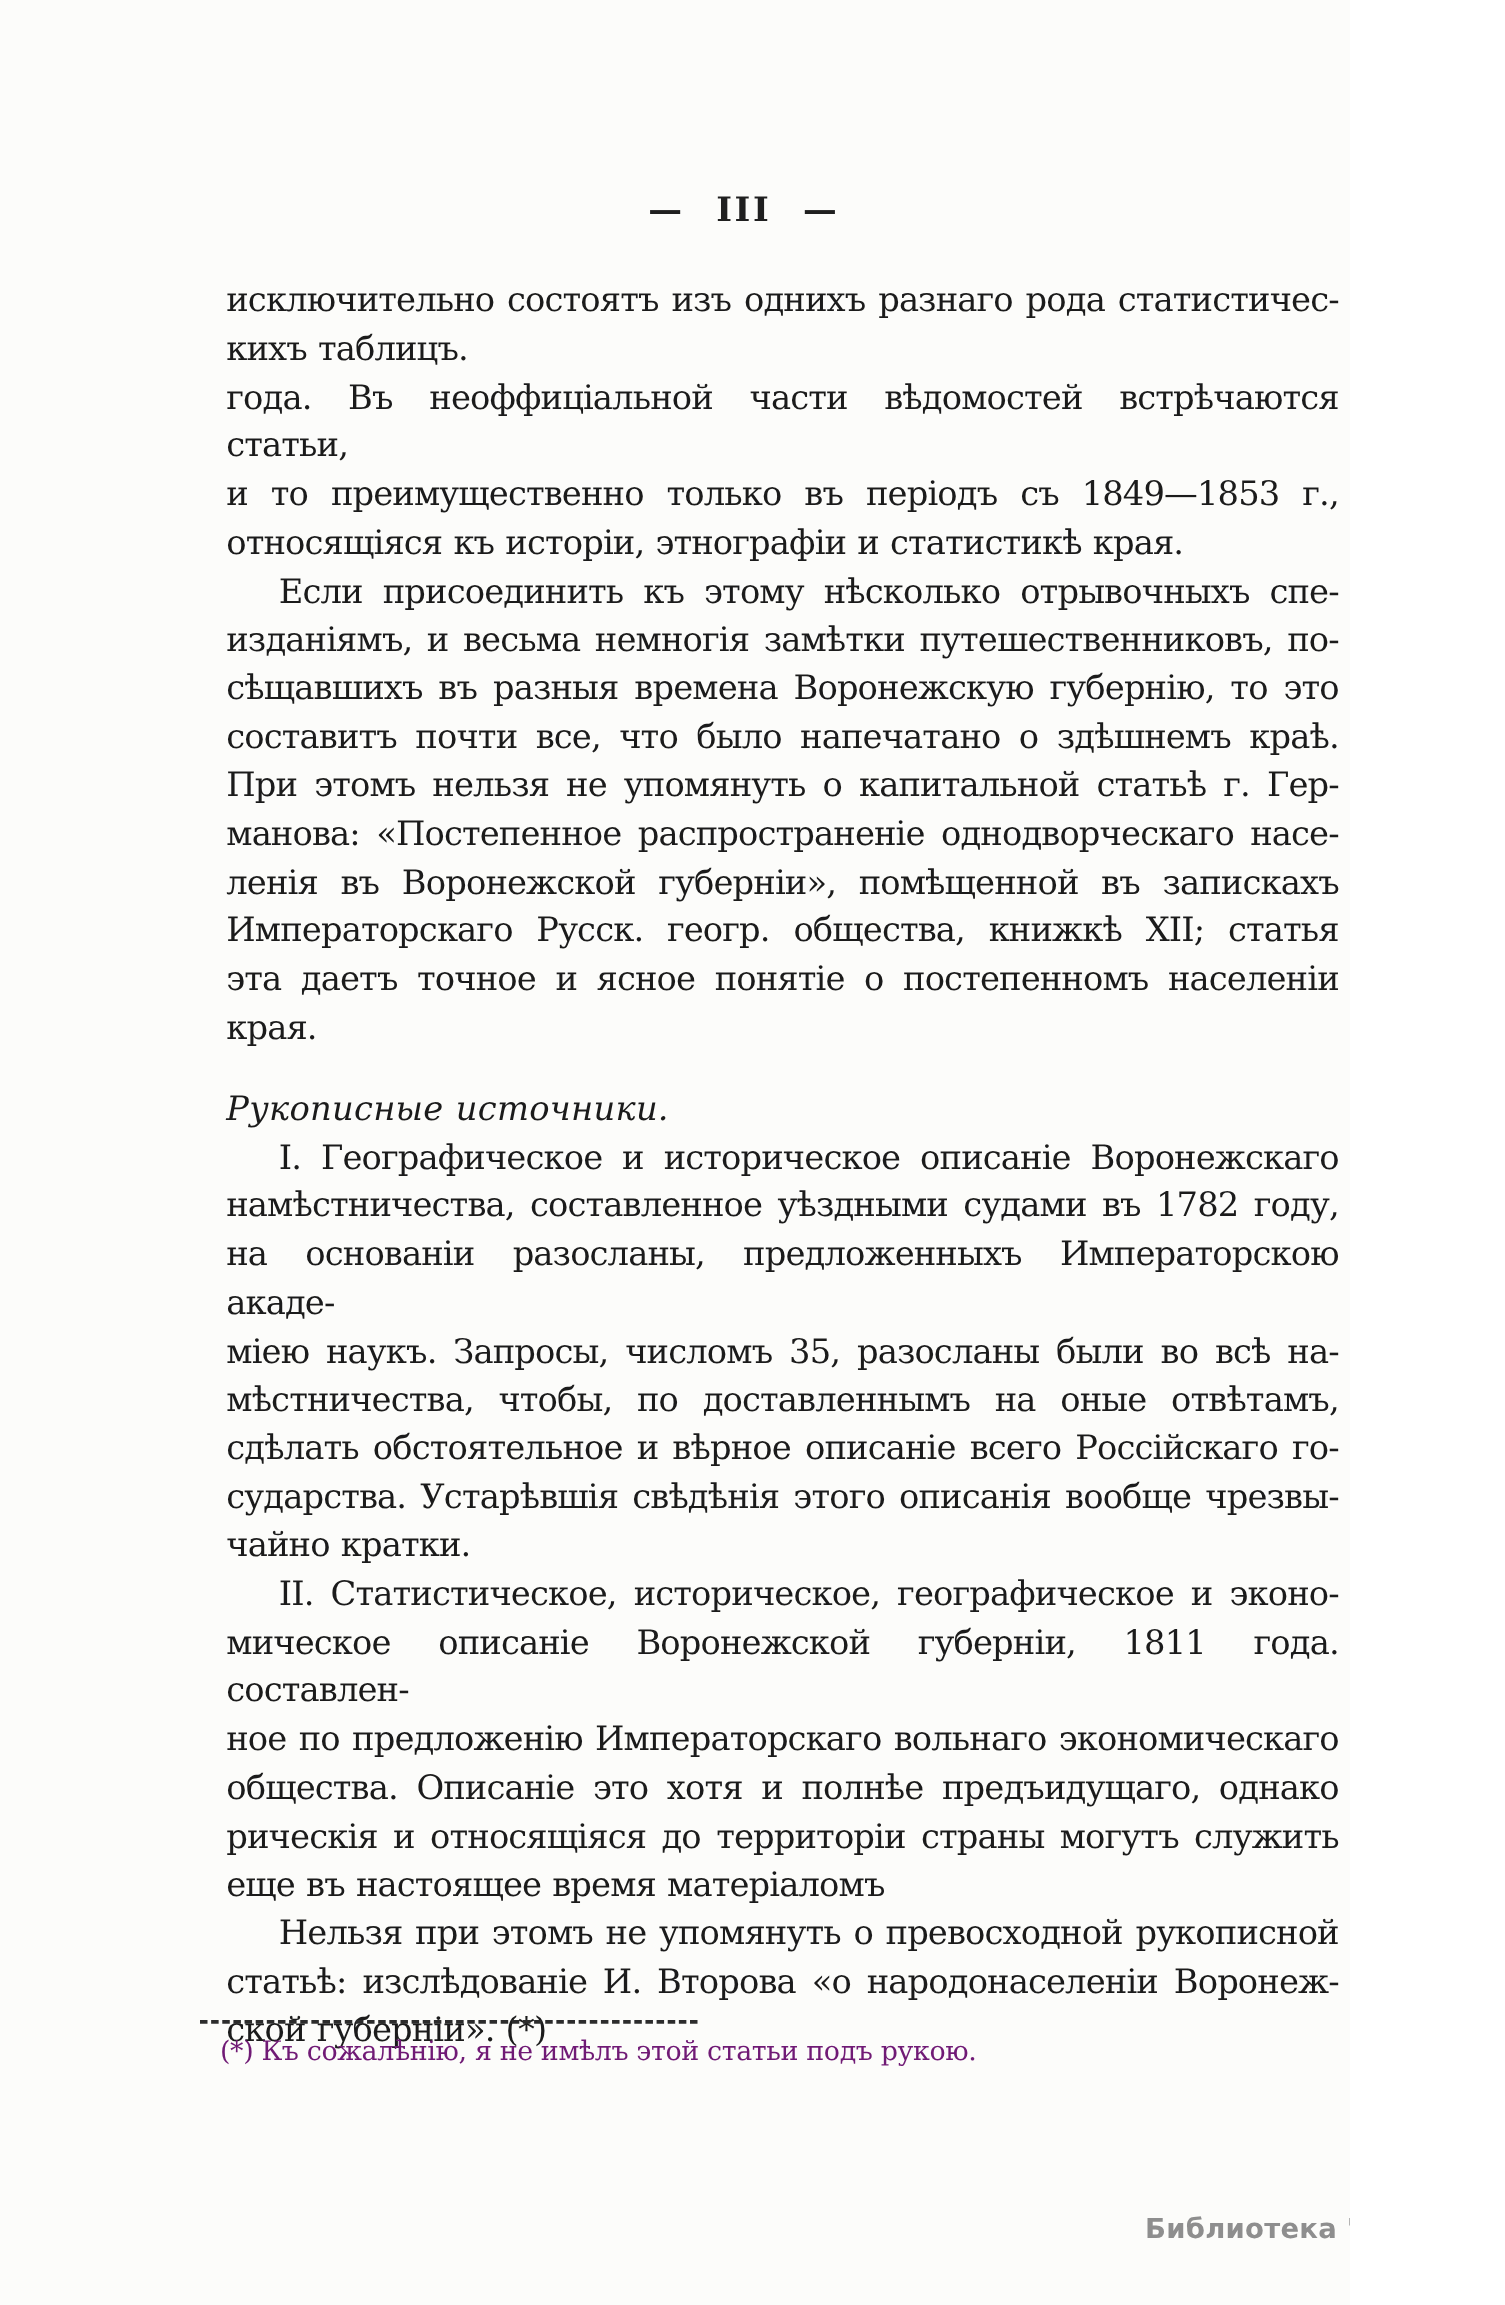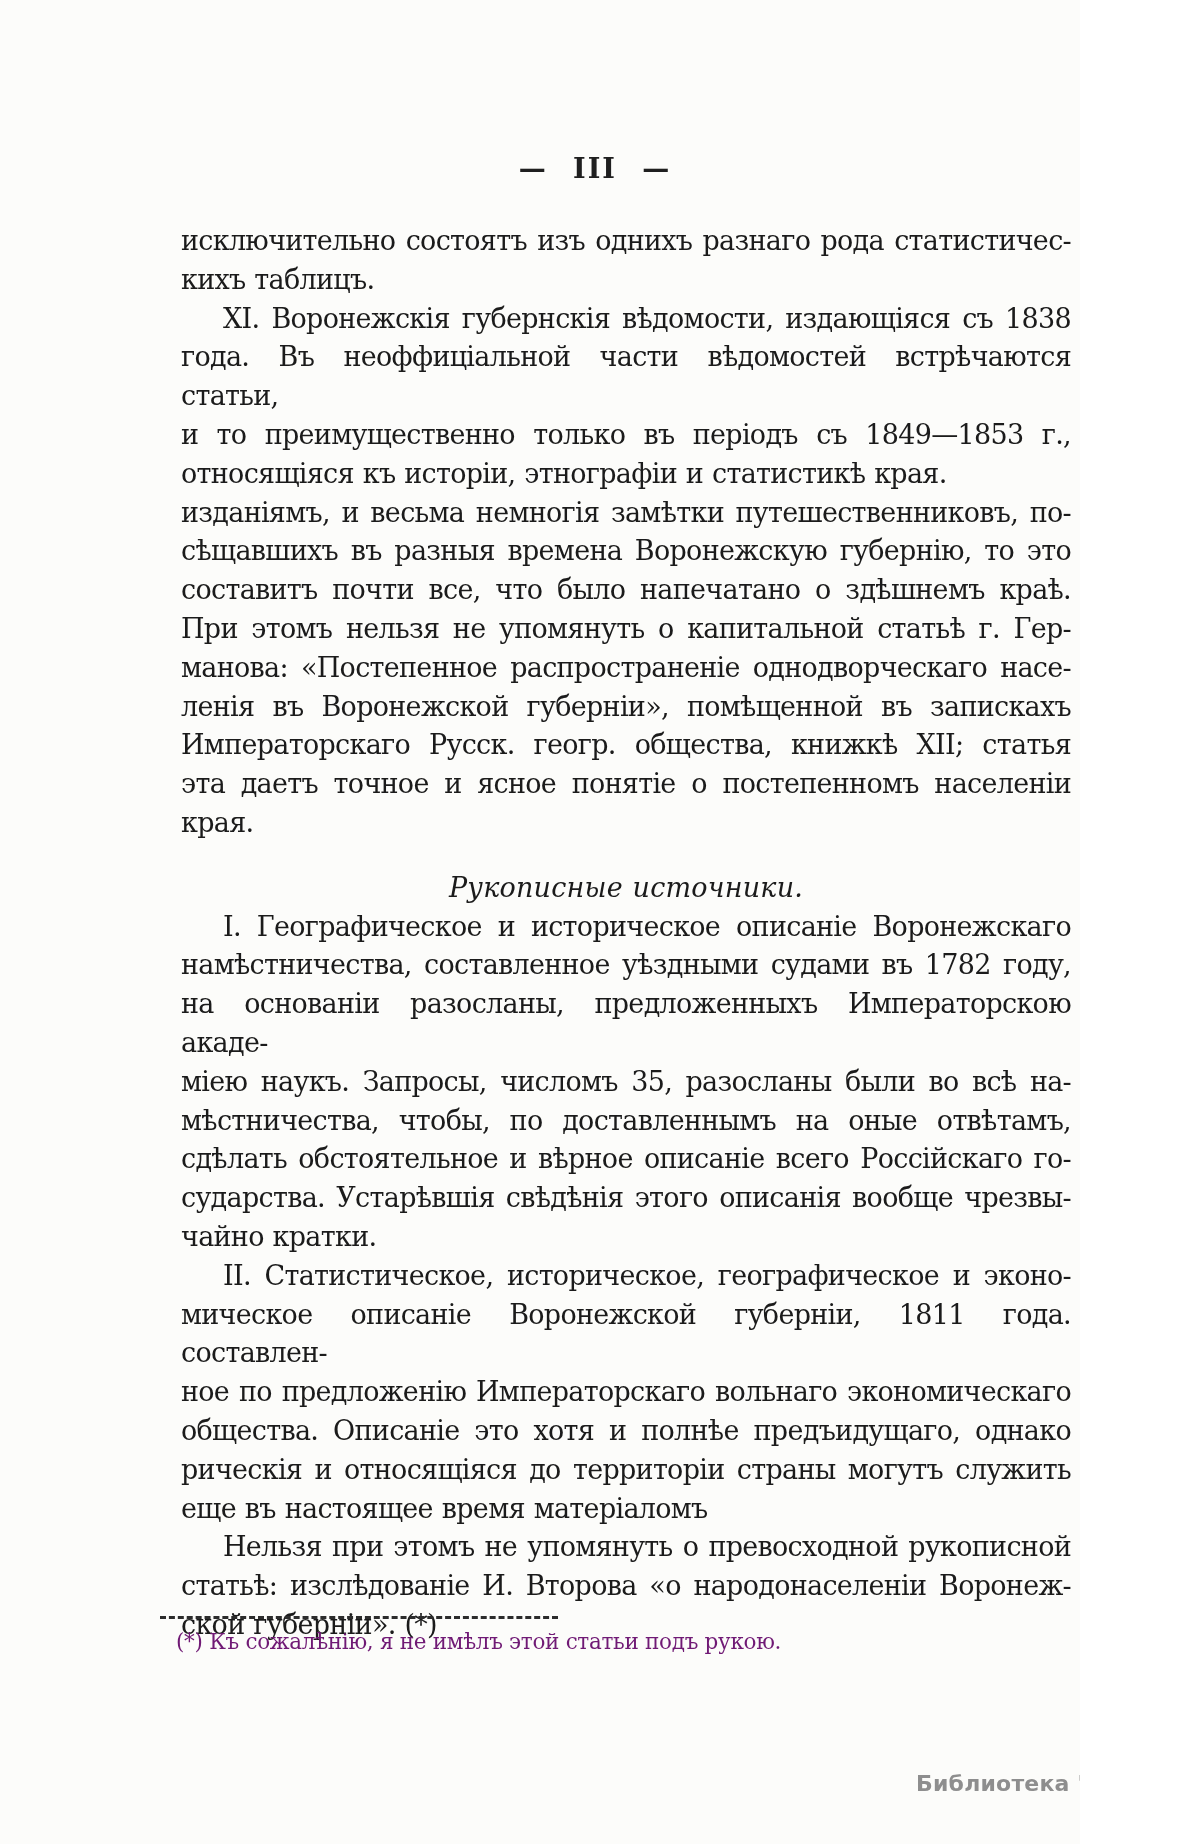--- a/index.html
+++ b/index.html
@@ -45,21 +45,21 @@
     text-align-last: justify;
   }
   .line.last {
     text-align-last: left;
   }
   .line.indent {
     text-indent: 42px;
   }
   .heading {
     margin-top: 26px;
-    text-align: center;
+    text-align: left;
     font-style: italic;
     font-size: 27px;
     letter-spacing: 0.2px;
   }
   .footnote-rule {
     position: absolute;
     top: 1616px;
     left: 160px;
     width: 398px;
     height: 0;
@@ -88,24 +88,24 @@
 </style>
 </head>
 <body>
 
 <div class="page">
   <div class="page-number">— III —</div>
 
   <div class="text-block" id="text-block">
       <div class="line">исключительно состоятъ изъ однихъ разнаго рода статистичес-</div>
       <div class="line last">кихъ таблицъ.</div>
-      <div class="line indent">XI. Воронежскія губернскія вѣдомости, издающіяся съ 1838</div>
       <div class="line">года. Въ неоффиціальной части вѣдомостей встрѣчаются статьи,</div>
       <div class="line">и то преимущественно только въ періодъ съ 1849—1853 г.,</div>
       <div class="line last">относящіяся къ исторіи, этнографіи и статистикѣ края.</div>
+      <div class="line indent">Если присоединить къ этому нѣсколько отрывочныхъ спе-</div>
       <div class="line">изданіямъ, и весьма немногія замѣтки путешественниковъ, по-</div>
       <div class="line">сѣщавшихъ въ разныя времена Воронежскую губернію, то это</div>
       <div class="line">составитъ почти все, что было напечатано о здѣшнемъ краѣ.</div>
       <div class="line">При этомъ нельзя не упомянуть о капитальной статьѣ г. Гер-</div>
       <div class="line">манова: «Постепенное распространеніе однодворческаго насе-</div>
       <div class="line">ленія въ Воронежской губерніи», помѣщенной въ запискахъ</div>
       <div class="line">Императорскаго Русск. геогр. общества, книжкѣ XII; статья</div>
       <div class="line">эта даетъ точное и ясное понятіе о постепенномъ населеніи края.</div>
       <div class="heading">Рукописные источники.</div>
       <div class="line indent">I. Географическое и историческое описаніе Воронежскаго</div>

